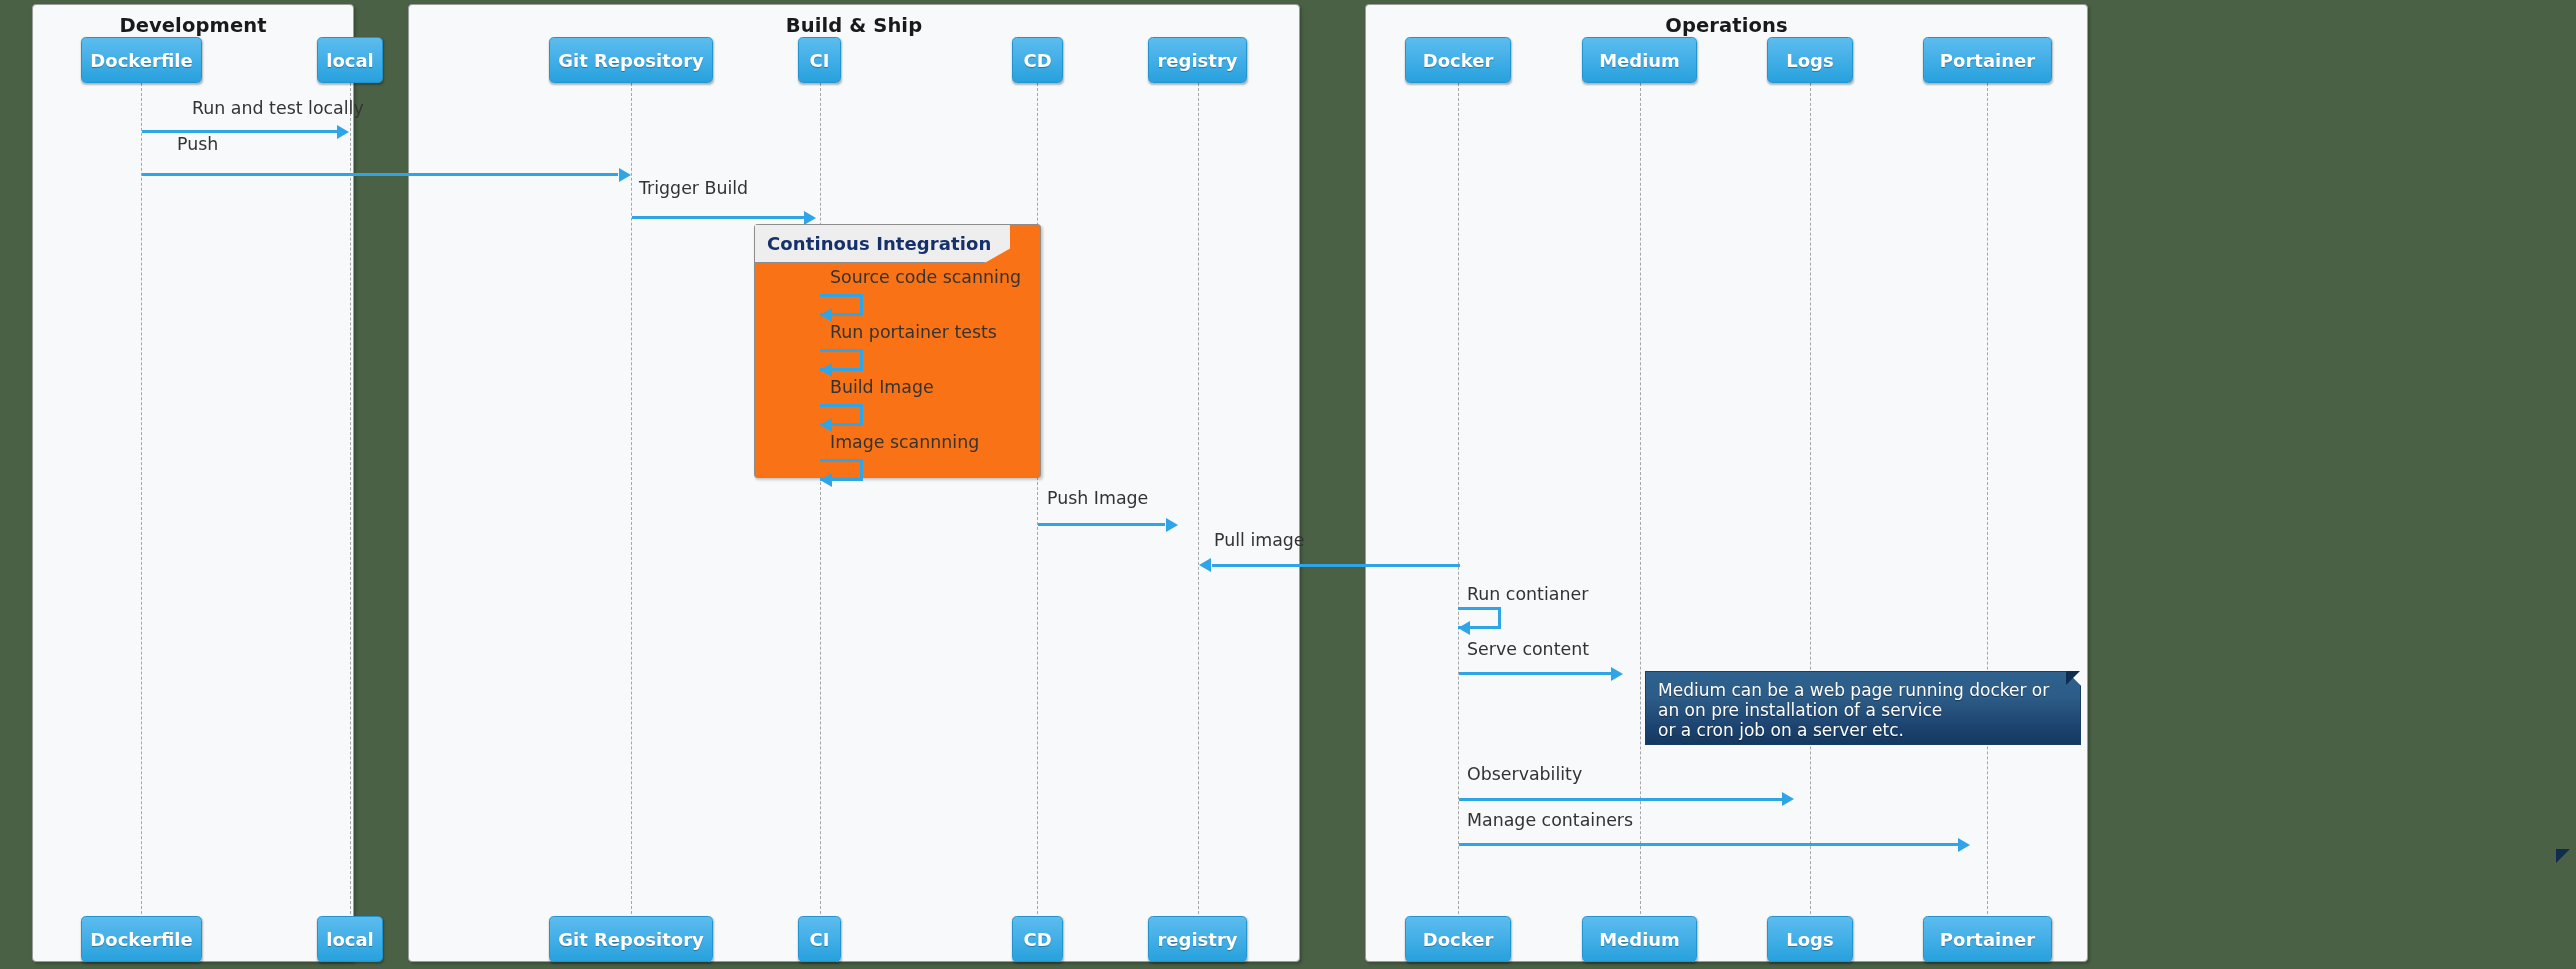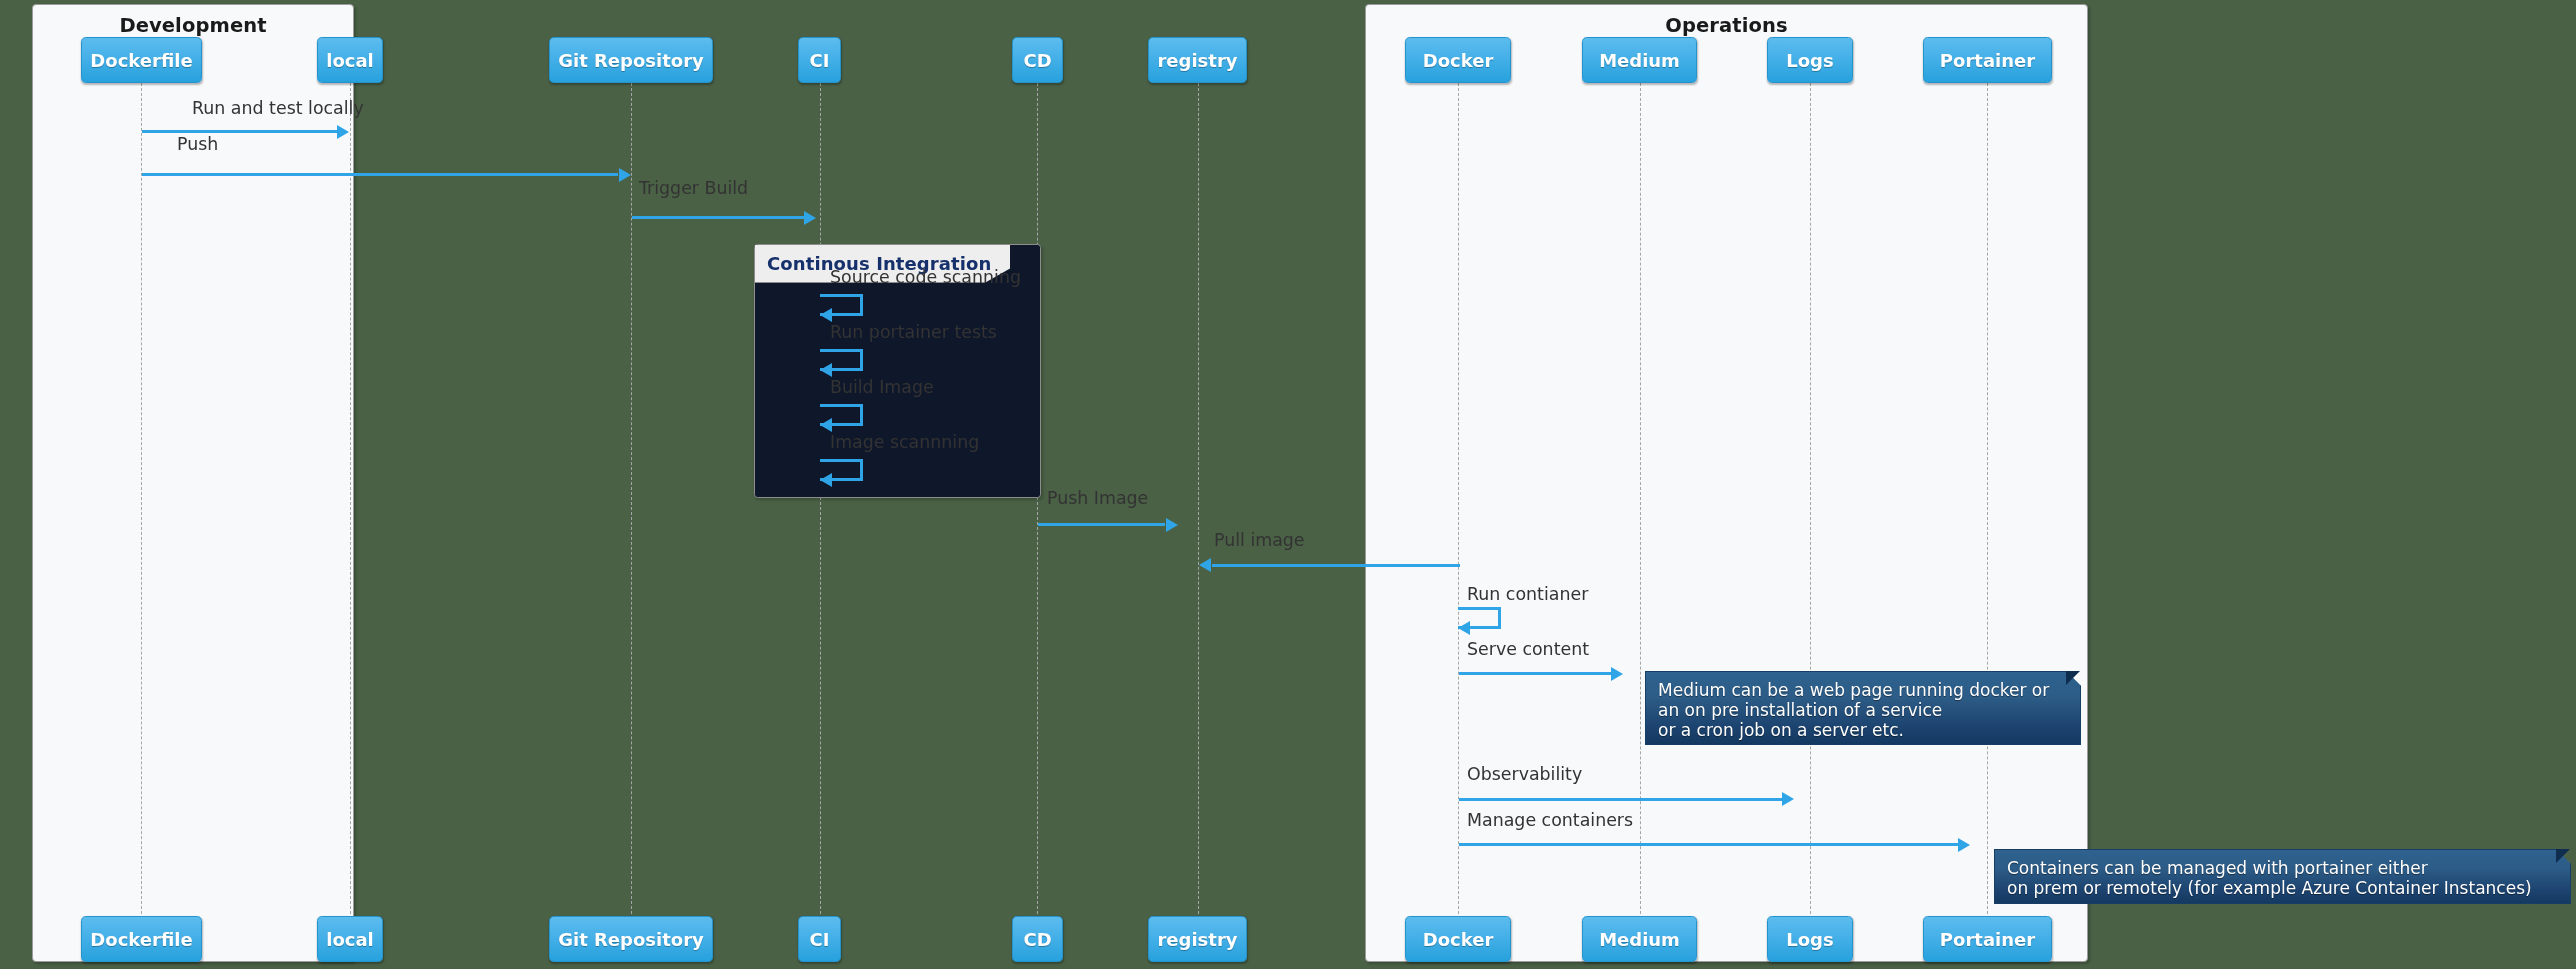--- a/index.html
+++ b/index.html
@@ -89,26 +89,25 @@
     box-sizing:border-box;
     border-top:3.4px solid #2fa4e7;
     border-right:3.4px solid #2fa4e7;
     border-bottom:3.4px solid #2fa4e7;
     border-left:0;
   }
 
   
   .frag{
     position:absolute;
-    background:#0f172a;
+    background:#f97316;
     border:1.3px solid #8d8d8d;
     border-radius:3.4px;
     box-sizing:border-box;
     box-shadow:1.3px 2px 2.7px rgba(0,0,0,.20);
-    margin-top:20px;
   }
   .frag-head{
     position:absolute;
     left:0;top:0;
     background:#eeeeee;
     border-bottom:1.3px solid #8d8d8d;
     box-sizing:border-box;
     display:flex;
     align-items:center;
     
@@ -147,20 +146,23 @@
 </style>
 </head>
 <body>
 
 <div id="canvas">
 
   <div class="group" style="left:32px;top:4px;width:322px;height:958px;">
     <div class="group-title">Development</div>
   </div>
 
+  <div class="group" style="left:408px;top:4px;width:892px;height:958px;">
+    <div class="group-title">Build &amp; Ship</div>
+  </div>
 
   <div class="group" style="left:1365px;top:4px;width:723px;height:958px;">
     <div class="group-title">Operations</div>
   </div>
 
   <div class="lifeline" style="left:141px;top:83px;height:841px;"></div>
   <div class="lifeline" style="left:350px;top:83px;height:841px;"></div>
   <div class="lifeline" style="left:631px;top:83px;height:841px;"></div>
   <div class="lifeline" style="left:820px;top:83px;height:841px;"></div>
   <div class="lifeline" style="left:1037px;top:83px;height:841px;"></div>
@@ -288,18 +290,16 @@
   <div class="note-fold" style="left:2066px;top:671px;"></div>
 
   <div class="msg-label" style="left:1467px;top:764px;">Observability</div>
   <div class="msg-line" style="left:1459px;top:798px;width:323px;"></div>
   <div class="arrow-r" style="left:1782px;top:792px;"></div>
 
   <div class="msg-label" style="left:1467px;top:810px;">Manage containers</div>
   <div class="msg-line" style="left:1459px;top:843px;width:499px;"></div>
   <div class="arrow-r" style="left:1958px;top:838px;"></div>
 
-  <div class="note" style="left:1994px;top:849px;width:577px;height:55px;">Containers can be managed with portainer either
-on prem or remotely (for example Azure Container Instances)</div>
   <div class="note-fold" style="left:2556px;top:849px;"></div>
 
 </div>
 
 
 </body></html>

